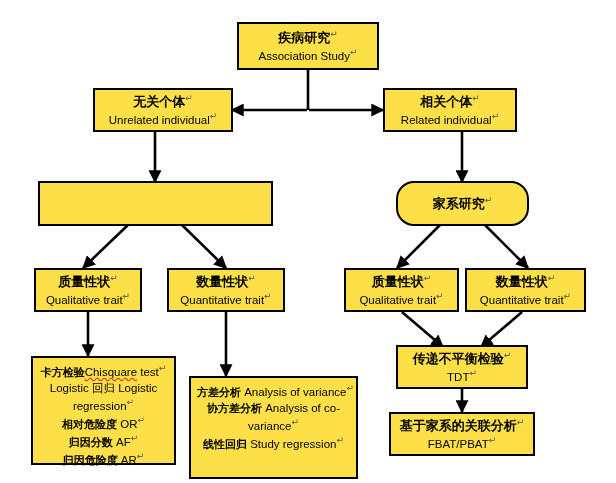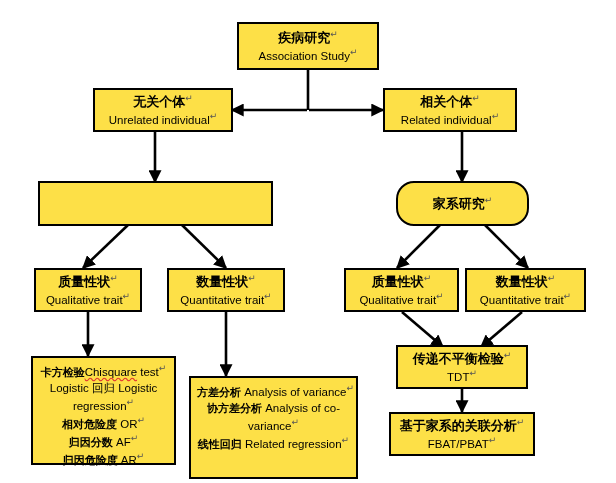--- a/index.html
+++ b/index.html
@@ -228,17 +228,17 @@
   </div>
 
   <div class="node list" style="left:189px; top:376px; width:169px; height:103px;">
     <div class="line">
       <span class="cnseg">方差分析</span><span class="enseg"> Analysis of variance</span><span class="pilcrow">↵</span>
     </div>
     <div class="line wrapline">
       <span class="cnseg">协方差分析</span><span class="enseg"> Analysis of co-variance</span><span class="pilcrow">↵</span>
     </div>
     <div class="line">
-      <span class="cnseg">线性回归</span><span class="enseg"> Related regression</span><span class="pilcrow">↵</span>
+      <span class="cnseg">线性回归</span><span class="enseg"> Study regression</span><span class="pilcrow">↵</span>
     </div>
   </div>
 
 </div>
 
 </body></html>

